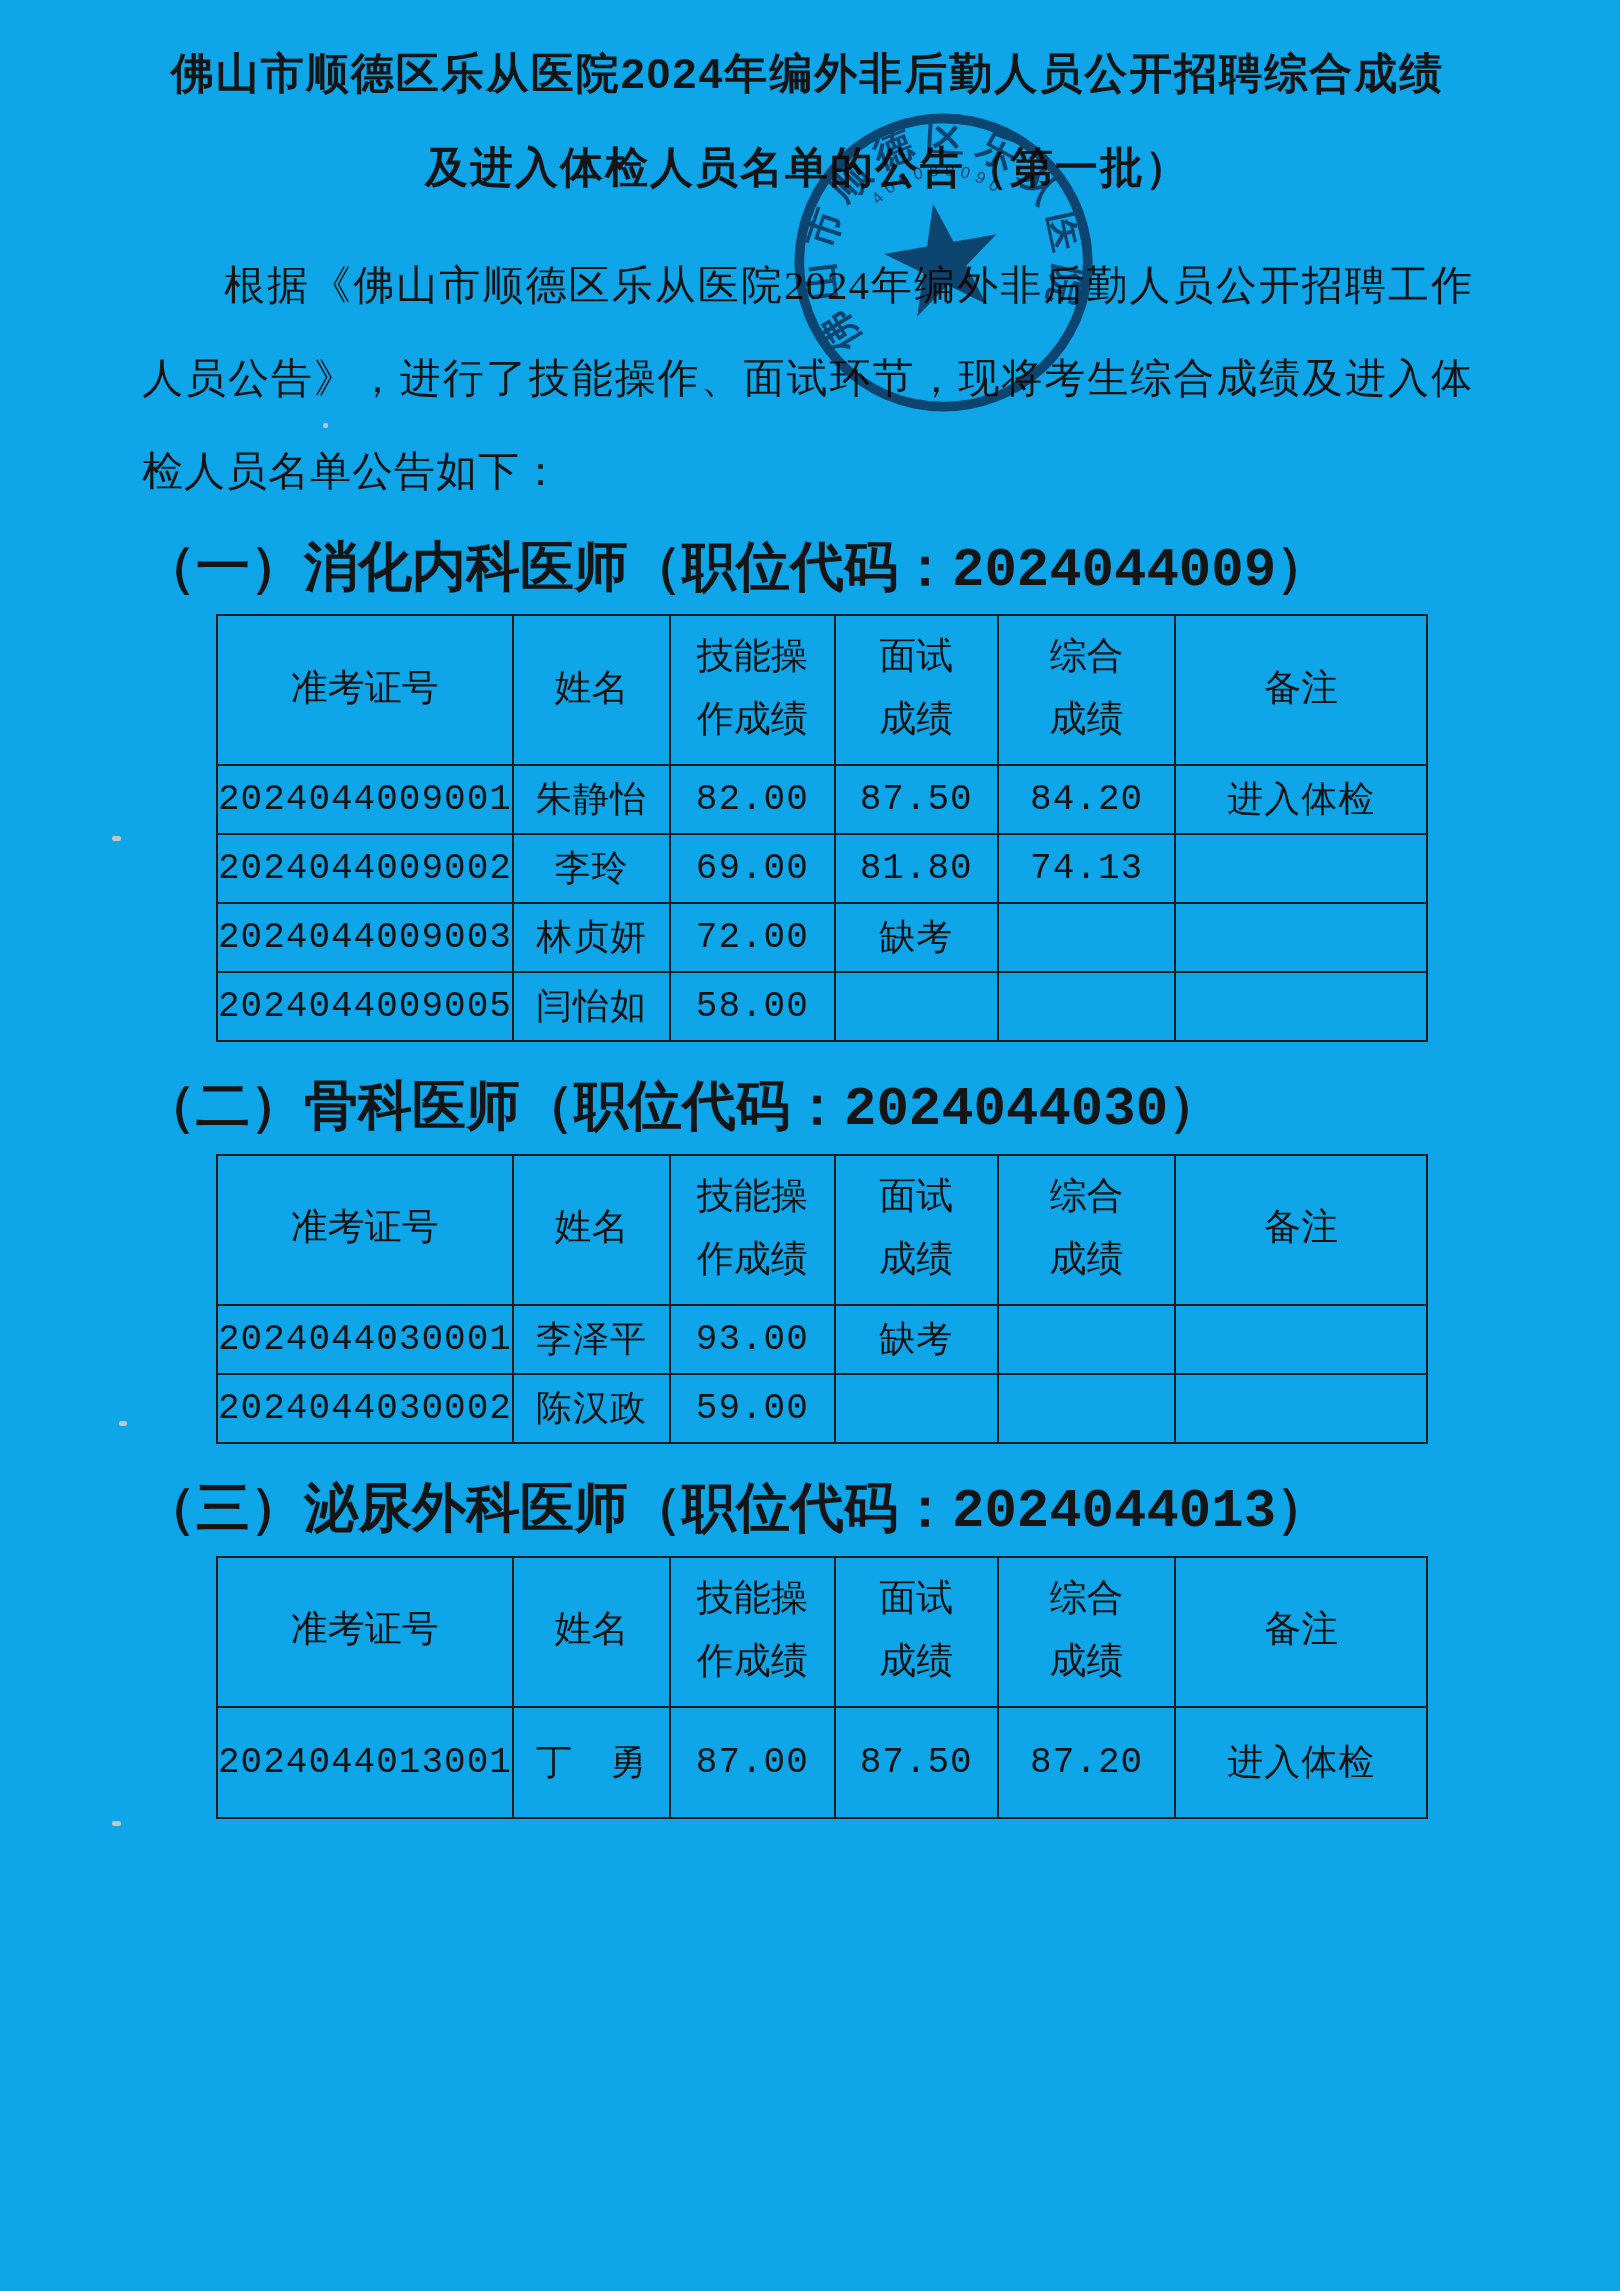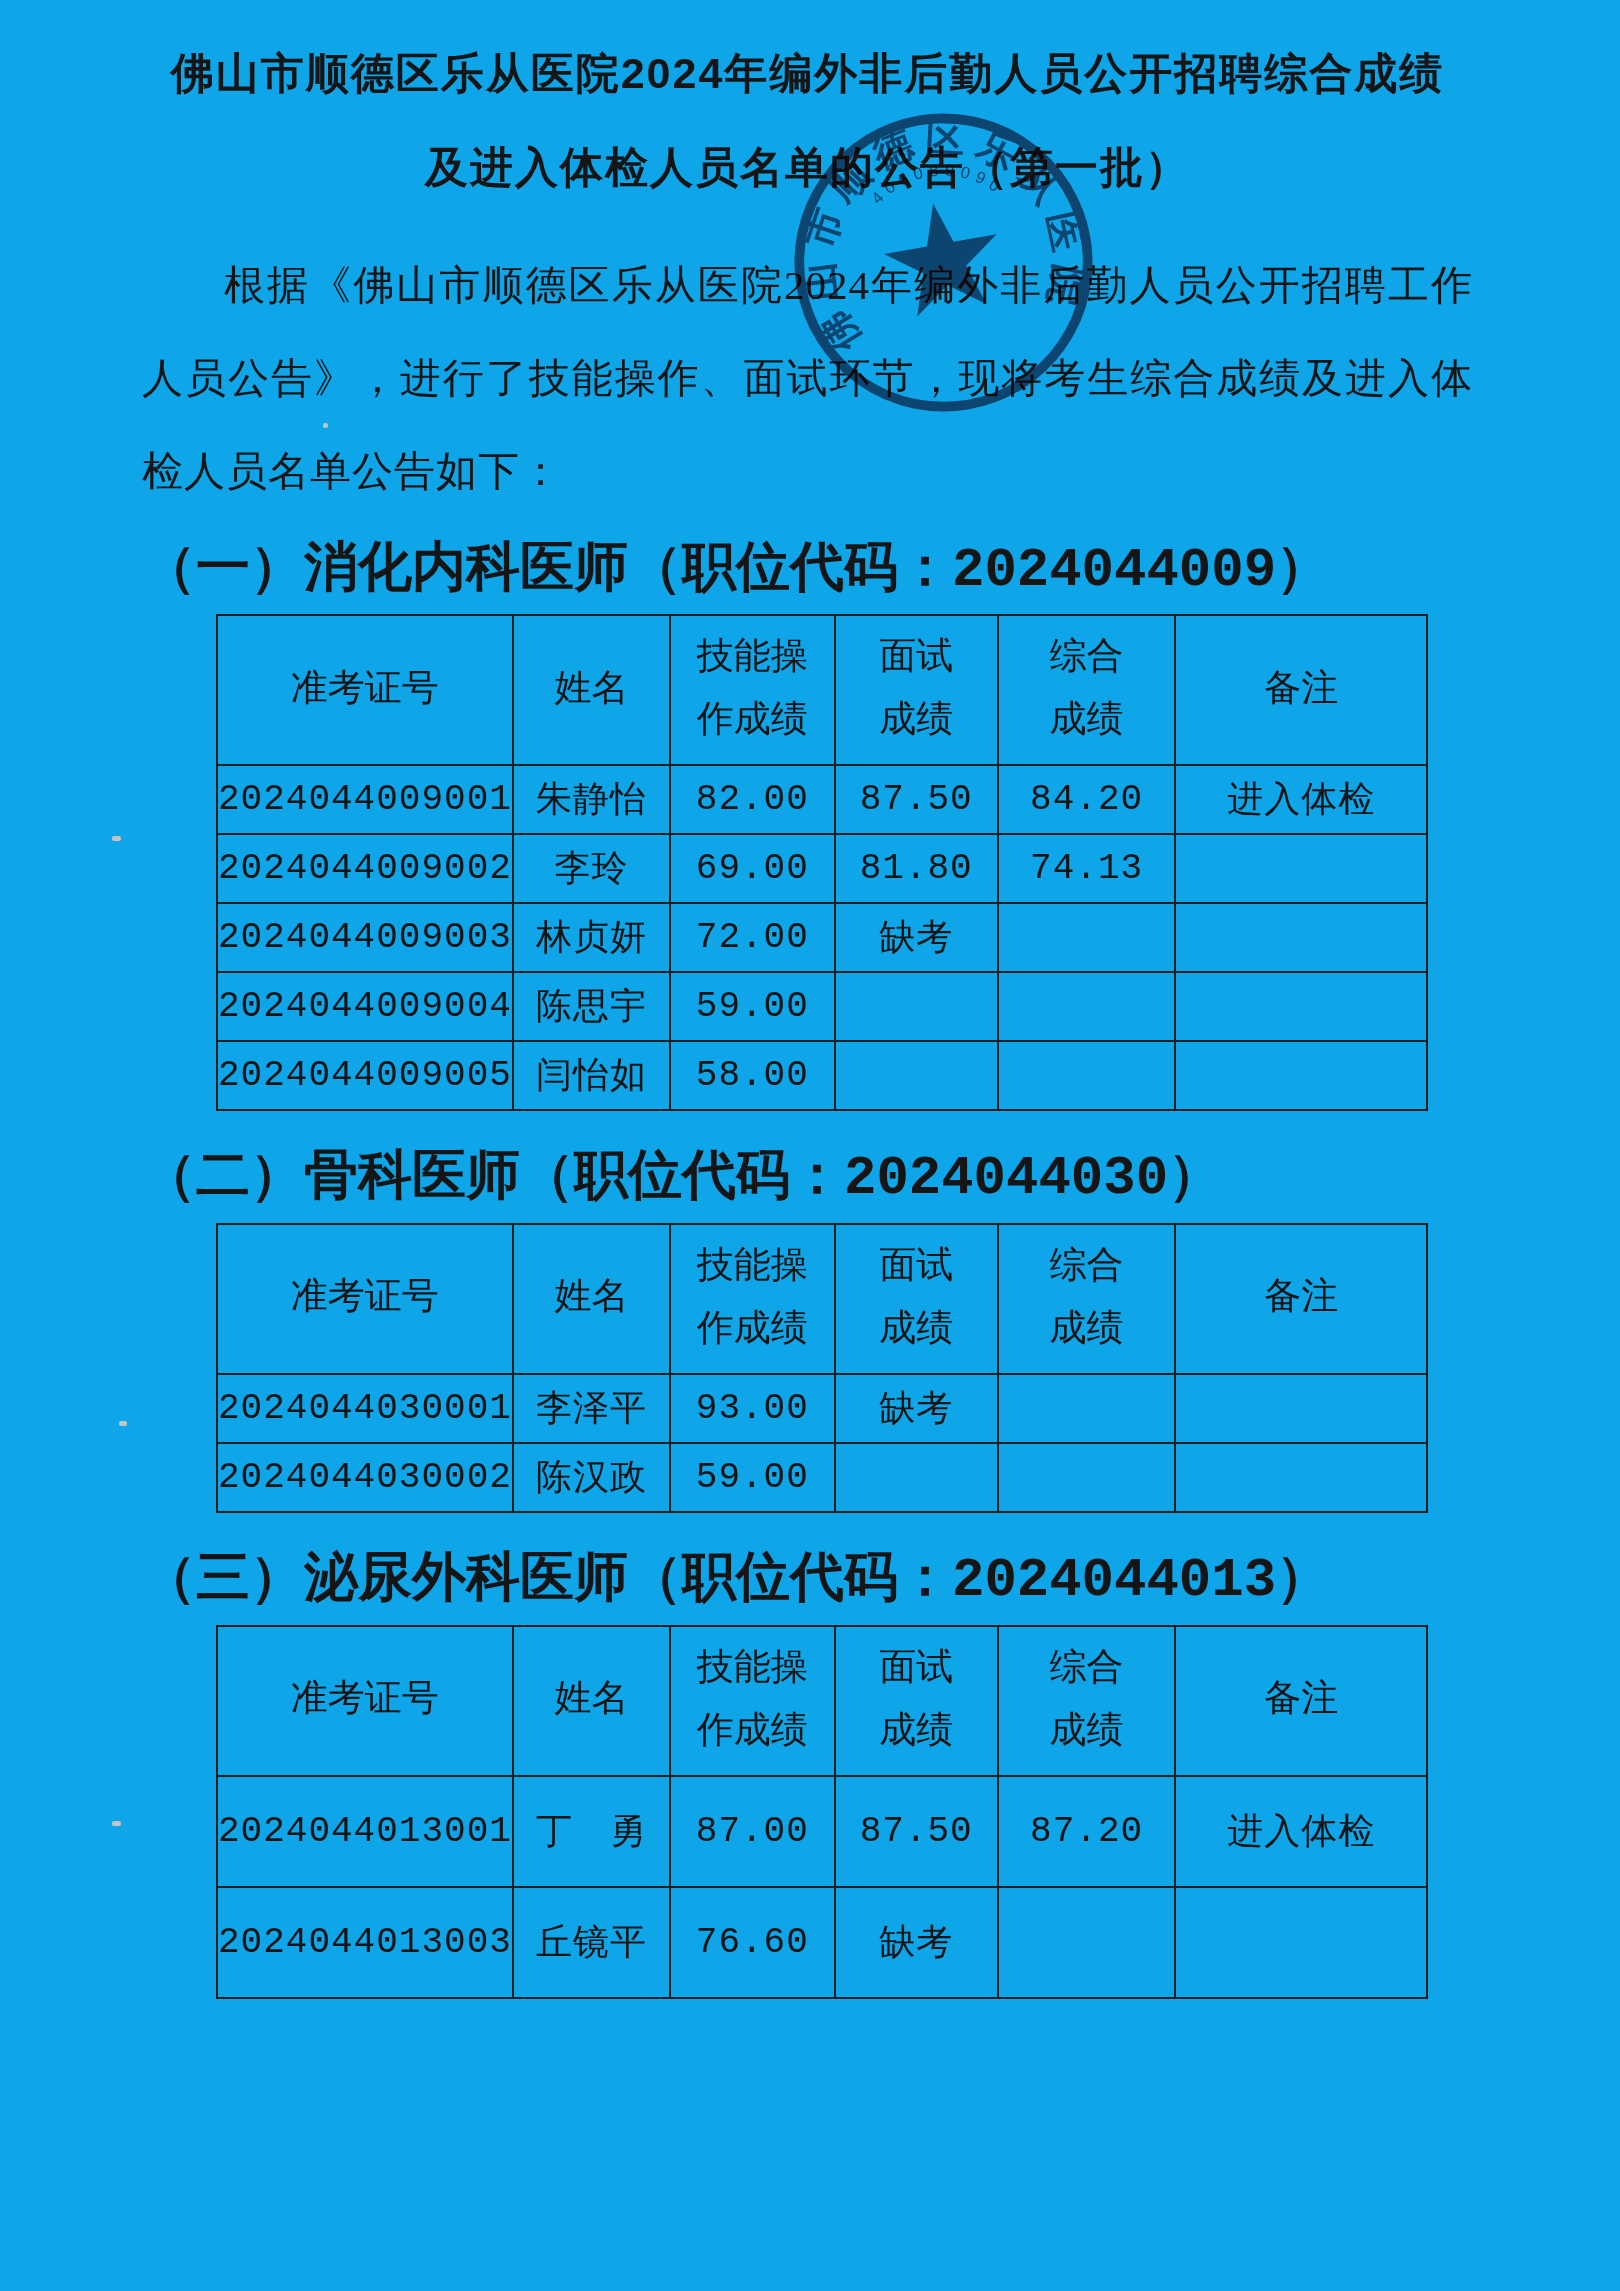--- a/index.html
+++ b/index.html
@@ -98,28 +98,20 @@
             </tr>
             <tr>
               <td>2024044009003</td>
               <td>林贞妍</td>
               <td>72.00</td>
               <td>缺考</td>
               <td></td>
               <td></td>
             </tr>
             <tr>
-              <td>2024044009004</td>
-              <td>陈思宇</td>
-              <td>59.00</td>
-              <td></td>
-              <td></td>
-              <td></td>
-            </tr>
-            <tr>
               <td>2024044009005</td>
               <td>闫怡如</td>
               <td>58.00</td>
               <td></td>
               <td></td>
               <td></td>
             </tr>
           </tbody>
         </table>
         <div class="sub-heading">（二）骨科医师（职位代码：2024044030）</div>
@@ -188,28 +180,20 @@
             </tr>
           </thead>
           <tbody>
             <tr>
               <td>2024044013001</td>
               <td>丁　勇</td>
               <td>87.00</td>
               <td>87.50</td>
               <td>87.20</td>
               <td>进入体检</td>
-            </tr>
-            <tr>
-              <td>2024044013003</td>
-              <td>丘镜平</td>
-              <td>76.60</td>
-              <td>缺考</td>
-              <td></td>
-              <td></td>
             </tr>
           </tbody>
         </table>
       </div>
   </div>
 
   <svg class="stamp" viewBox="-170 -170 340 340" xmlns="http://www.w3.org/2000/svg">
     <g transform="rotate(-10)">
       <circle cx="0" cy="0" r="149" fill="none" stroke="#d2495e" stroke-width="10"></circle>
       <path fill="#d2495e" d="M0,-62 L13.9,-19.2 L59,-19.2 L22.5,7.3 L36.4,50.2 L0,23.7 L-36.4,50.2 L-22.5,7.3 L-59,-19.2 L-13.9,-19.2 Z"></path>

